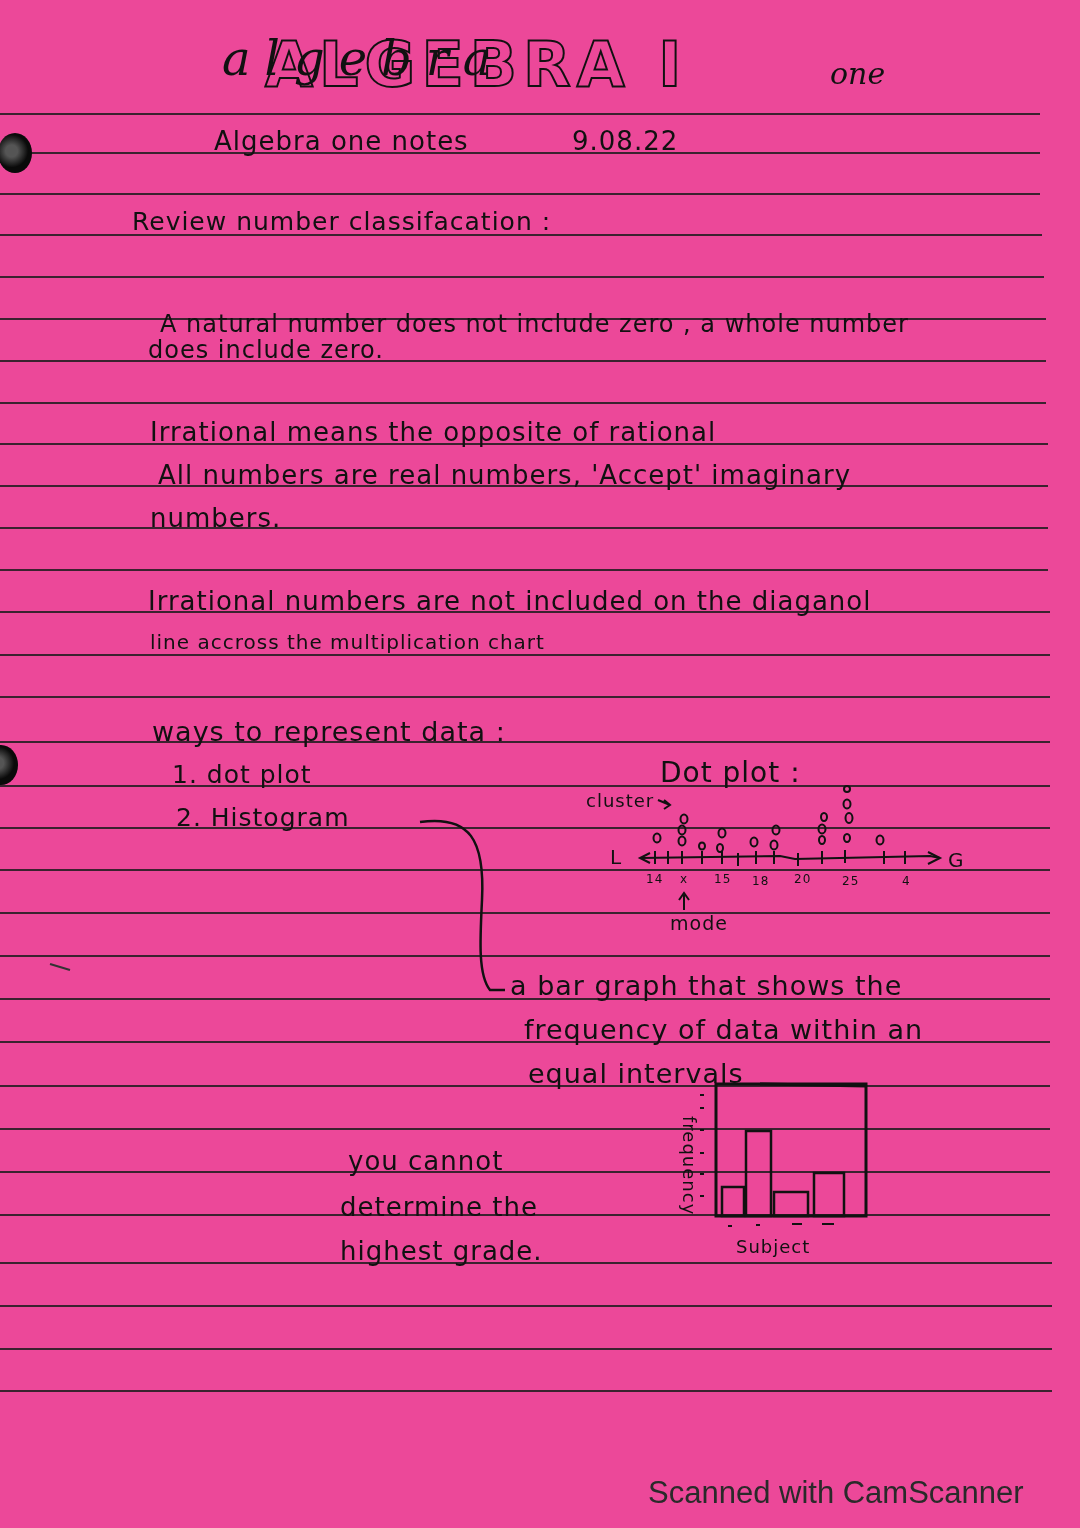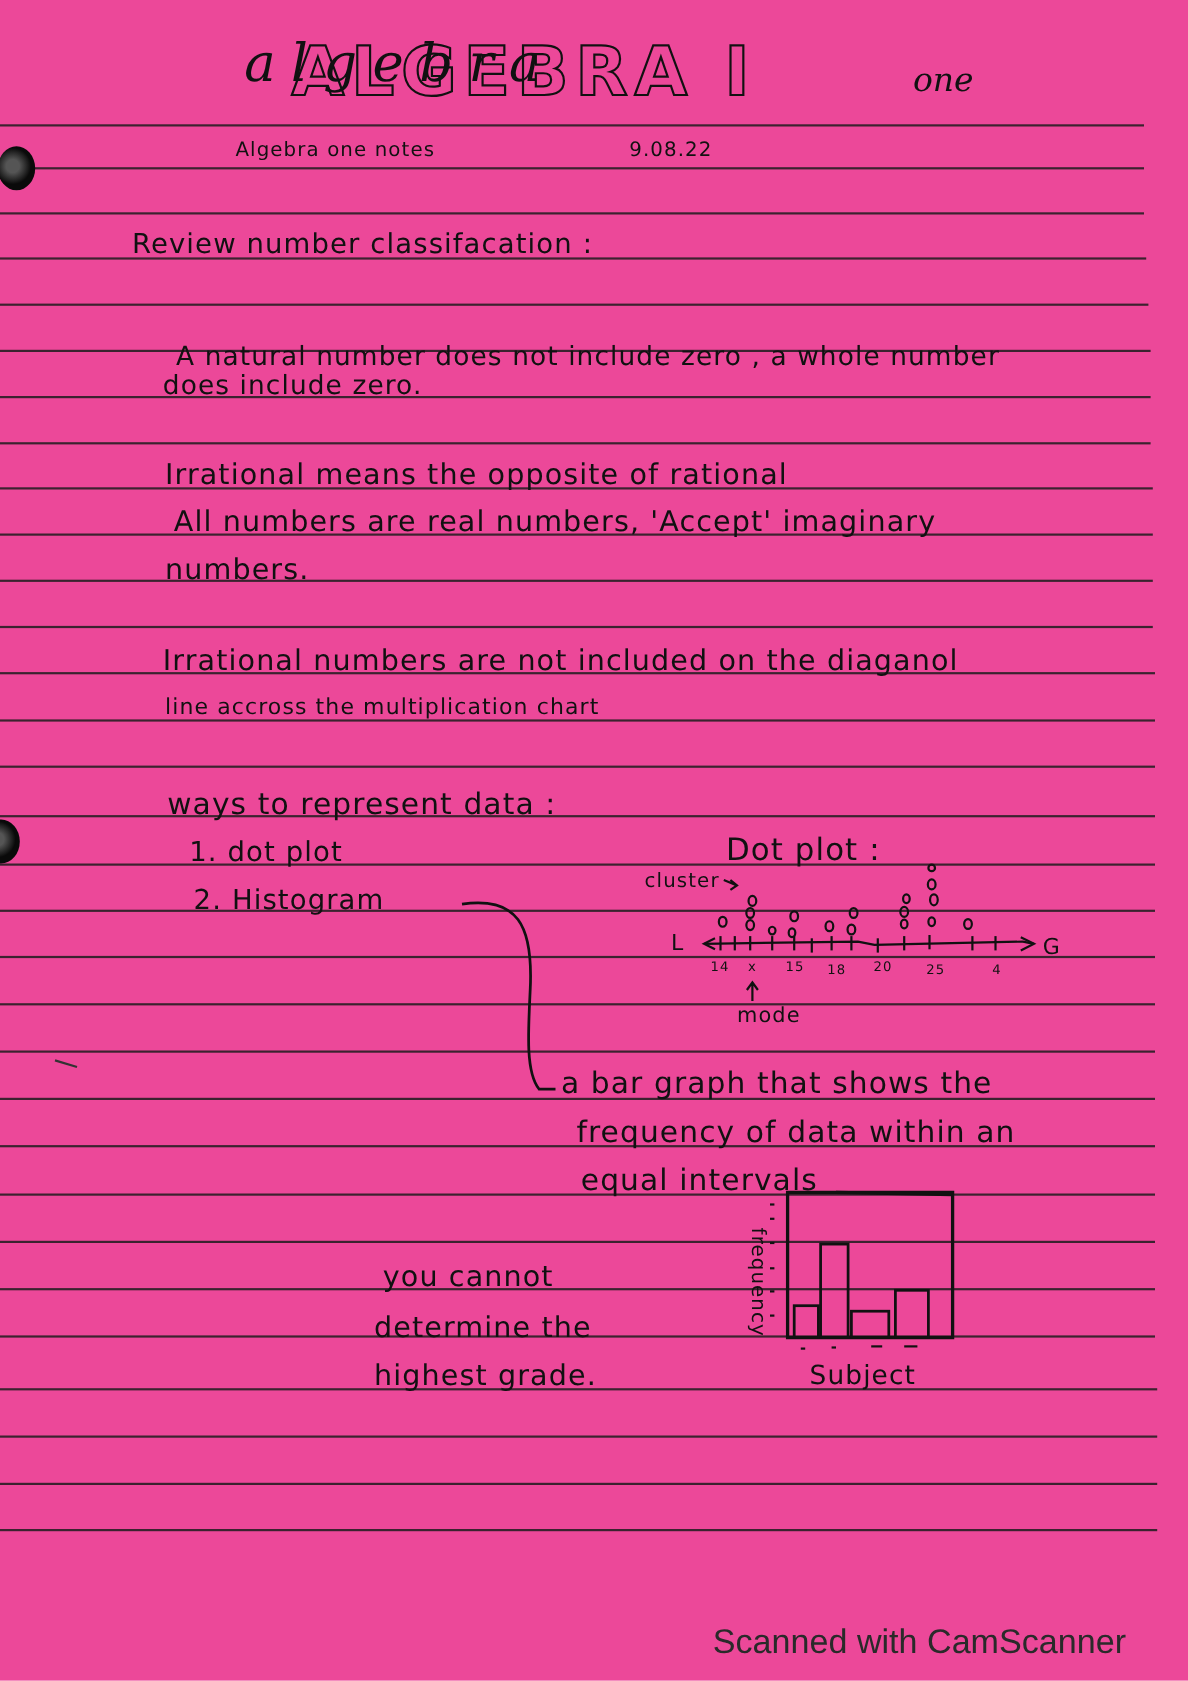--- a/index.html
+++ b/index.html
@@ -3,21 +3,21 @@
   <meta charset="utf-8">
   <style>
     html, body { margin: 0; padding: 0; background: #ffffff; }
     body { width: 1080px; height: 1528px; position: relative; overflow: hidden;
            font-family: "DejaVu Sans", sans-serif; color: #141414; }
     .page { position: absolute; inset: 0; background: #ec4899; }
     .rule { position: absolute; left: 0; height: 2px; background: #1c1c1c; opacity: .85; }
     .hole { position: absolute; width: 34px; height: 40px; border-radius: 50%;
             background: radial-gradient(circle at 40% 45%, #555 0 20%, #0a0a0a 55%); }
     .hw { position: absolute; font-family: "DejaVu Sans", sans-serif; color: #111;
-          font-size: 18px; letter-spacing: 1px; white-space: nowrap; transform-origin: left bottom; }
+          font-size: 26px; letter-spacing: 1px; white-space: nowrap; transform-origin: left bottom; }
     .hw.small { font-size: 18px; }
     .hw.tiny { font-size: 12px; }
     .bubble-title { position: absolute; left: 265px; top: 28px; font-size: 62px; font-weight: bold;
             color: transparent; -webkit-text-stroke: 2px #111; letter-spacing: 6px;
             font-family: "DejaVu Sans", sans-serif; }
     .cursive { position: absolute; left: 222px; top: 30px; font-family: "DejaVu Serif", serif;
             font-style: italic; font-size: 48px; color: #111; letter-spacing: 14px; }
     .cursive-one { position: absolute; left: 830px; top: 56px; font-family: "DejaVu Serif", serif;
             font-style: italic; font-size: 30px; color: #111; }
     .footer { position: absolute; left: 648px; top: 1475px; font-family: "Liberation Sans", sans-serif;
@@ -66,21 +66,21 @@
   <div class="hole" style="left:-2px;top:133px;"></div>
   <div class="hole" style="left:-16px;top:745px;"></div>
 
   <div class="bubble-title">ALGEBRA I</div>
   <div class="cursive">algebra</div>
   <div class="cursive-one">one</div>
 
   <div class="hw" style="left:214px;top:126px;">Algebra one notes</div>
   <div class="hw" style="left:572px;top:126px;text-align:right;">9.08.22</div>
 
-  <div class="hw" style="left:120px;top:207px;font-size:25px;">Review number classifacation :</div>
+  <div class="hw" style="left:132px;top:207px;font-size:25px;">Review number classifacation :</div>
   <div class="hw" style="left:160px;top:292px;font-size:24px;margin-top:18px;">A natural number does not include zero , a whole number</div>
   <div class="hw" style="left:148px;top:336px;font-size:24px;">does include zero.</div>
 
   <div class="hw" style="left:150px;top:417px;font-size:26px;">Irrational means the opposite of rational</div>
   <div class="hw" style="left:158px;top:460px;font-size:26px;">All numbers are real numbers, 'Accept' imaginary</div>
   <div class="hw" style="left:150px;top:503px;font-size:26px;">numbers.</div>
 
   <div class="hw" style="left:148px;top:586px;font-size:26px;">Irrational numbers are not included on the diaganol</div>
   <div class="hw" style="left:150px;top:630px;font-size:20px;">line accross the multiplication chart</div>
 
@@ -172,21 +172,21 @@
         <line x1="700" y1="1153" x2="704" y2="1153"></line>
       <line x1="700" y1="1174" x2="704" y2="1174"></line>
         <line x1="700" y1="1196" x2="704" y2="1196"></line>
       <line x1="728" y1="1226" x2="732" y2="1226"></line>
         <line x1="756" y1="1225" x2="760" y2="1225"></line>
       <line x1="792" y1="1224" x2="802" y2="1224"></line>
         <line x1="822" y1="1224" x2="834" y2="1224"></line>
     </g>
   </svg>
   <div class="hw small" style="left:656px;top:1180px;transform:rotate(90deg);transform-origin:left top;left:700px;top:1116px;">frequency</div>
-  <div class="hw small" style="left:736px;top:1236px;font-size:24px;">Subject</div>
+  <div class="hw small" style="left:736px;top:1236px;font-size:18px;">Subject</div>
 
   <div class="hw" style="left:348px;top:1146px;font-size:26px;">you cannot</div>
   <div class="hw" style="left:340px;top:1192px;font-size:26px;">determine the</div>
   <div class="hw" style="left:340px;top:1236px;font-size:26px;">highest grade.</div>
 
   <svg style="left:0;top:0;" width="1080" height="1528">
     <path d="M50 964 L70 970" stroke="#333" stroke-width="2" fill="none"></path>
   </svg>
 
   <div class="footer">Scanned with CamScanner</div>

